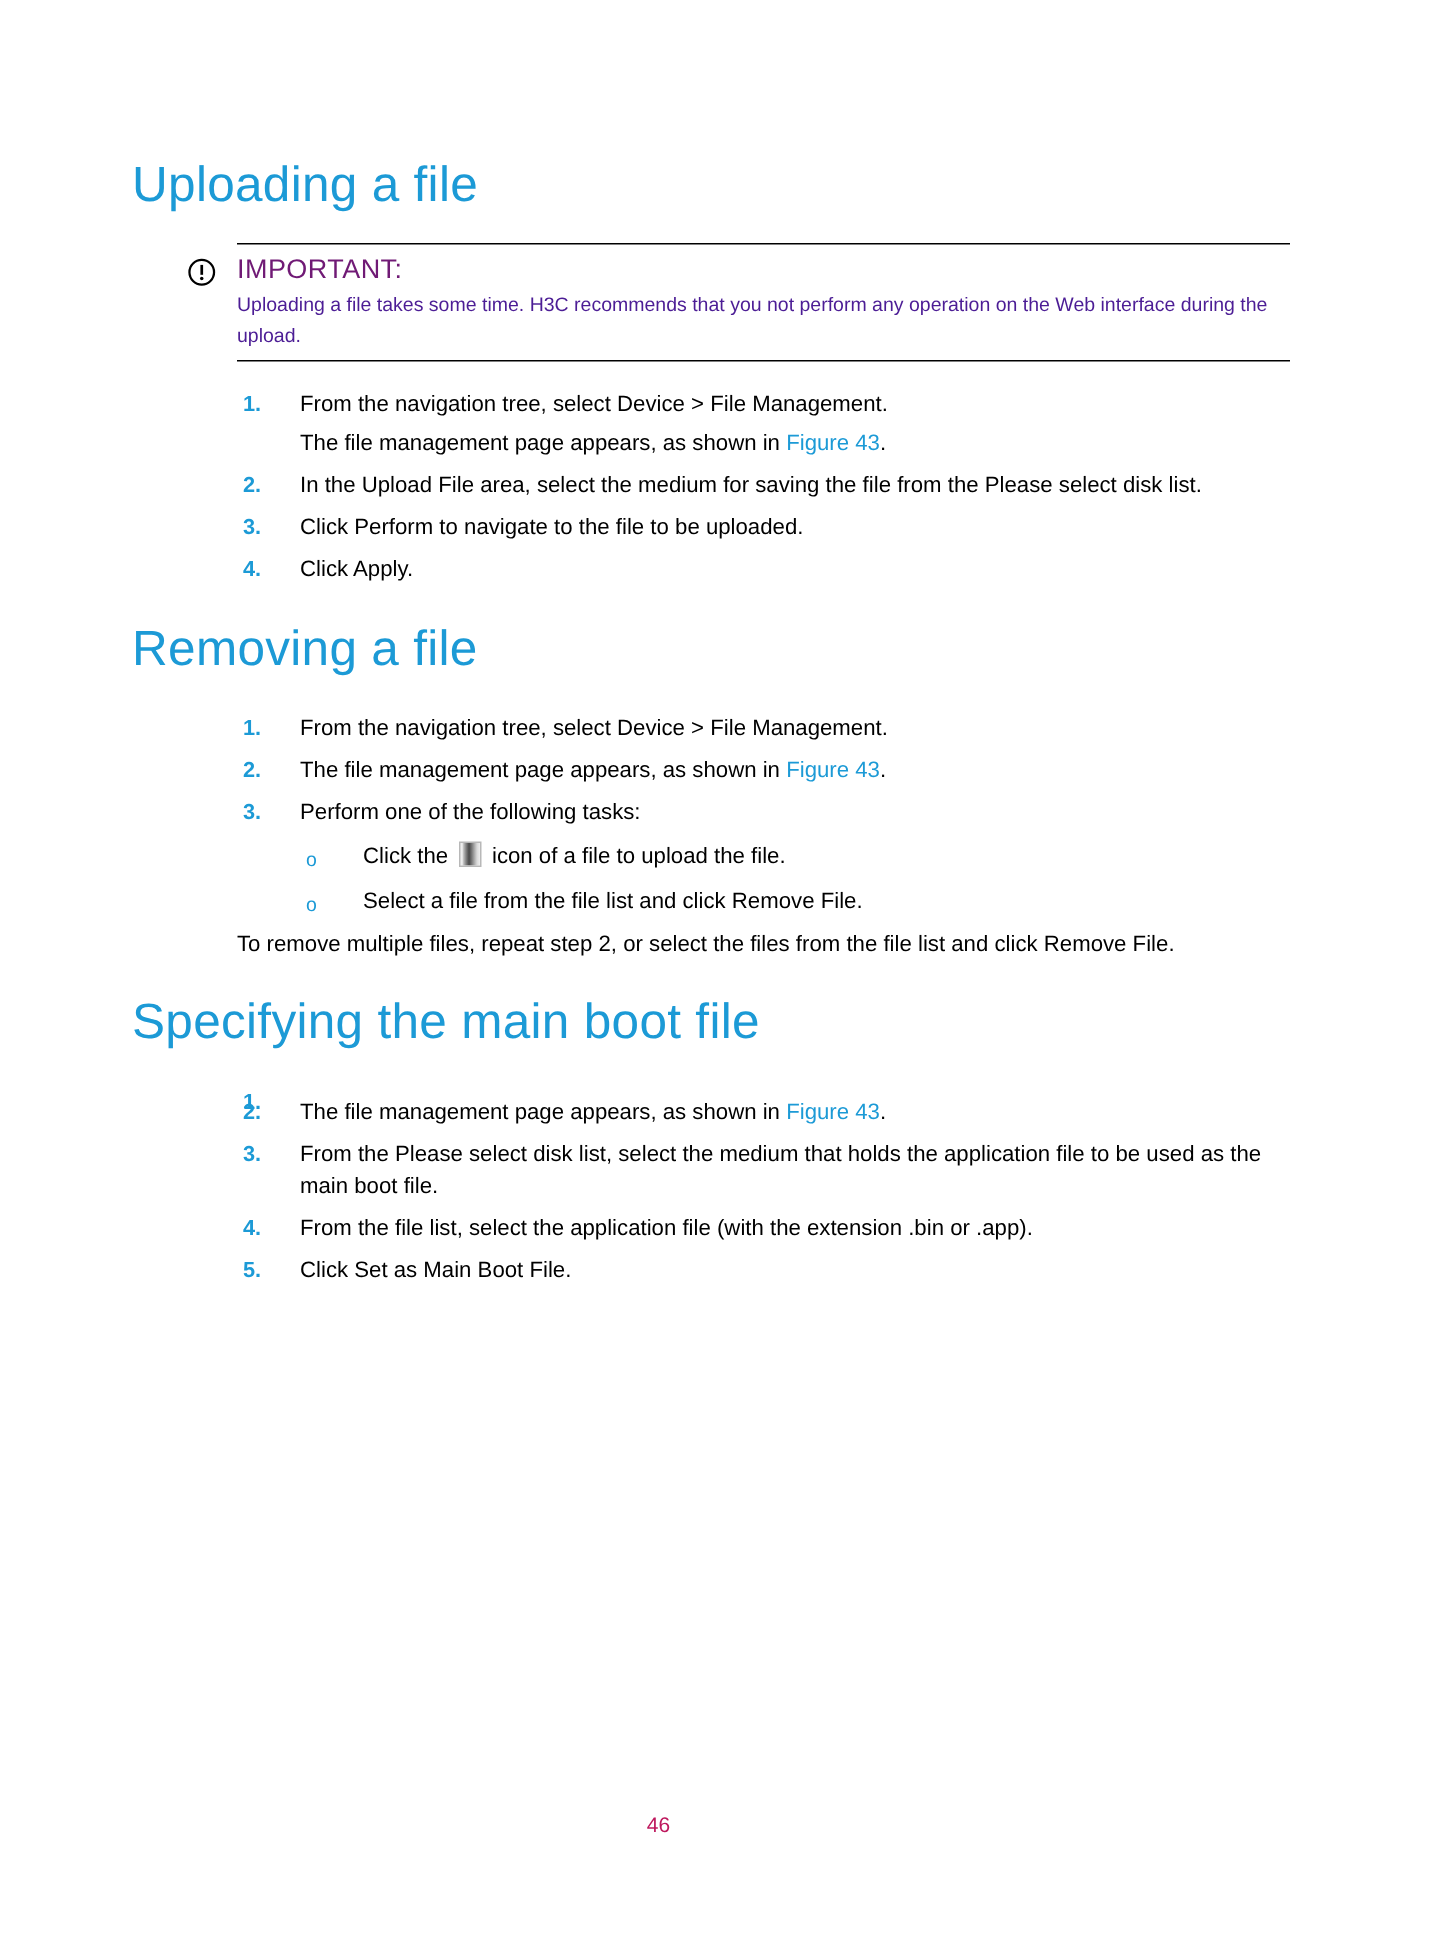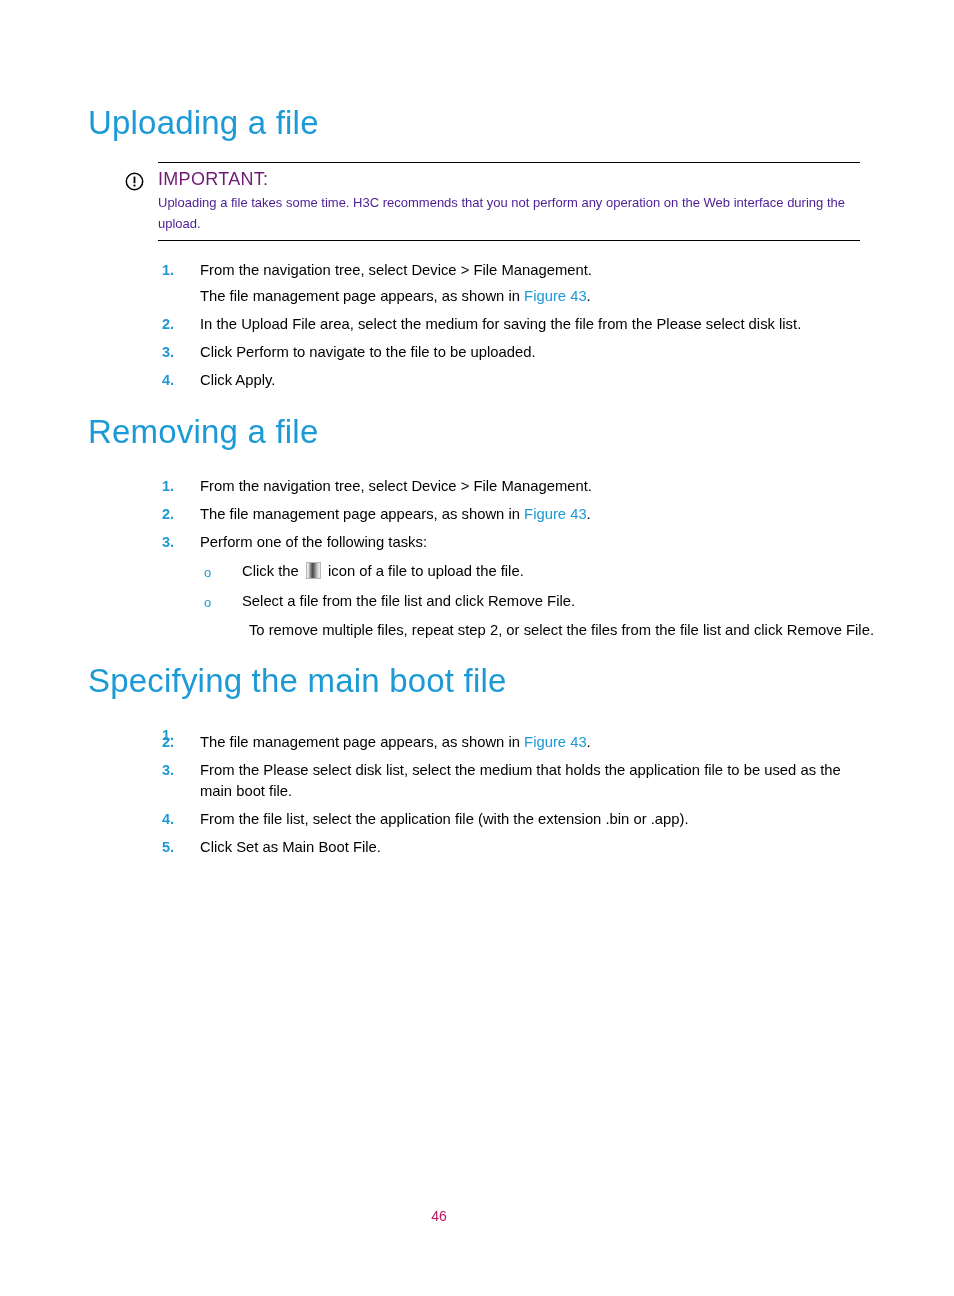--- a/index.html
+++ b/index.html
@@ -147,21 +147,20 @@
 
   
   .trailing-note {
     position: absolute;
     left: 158px;
     top: 620px;
     width: 716px;
     font-size: 14.8px;
     line-height: 21px;
     margin: 0;
-    text-align: right;
   }
 
   
   .page-number {
     position: absolute;
     left: 0;
     right: 0;
     top: 1208px;
     text-align: center;
     font-size: 14px;

